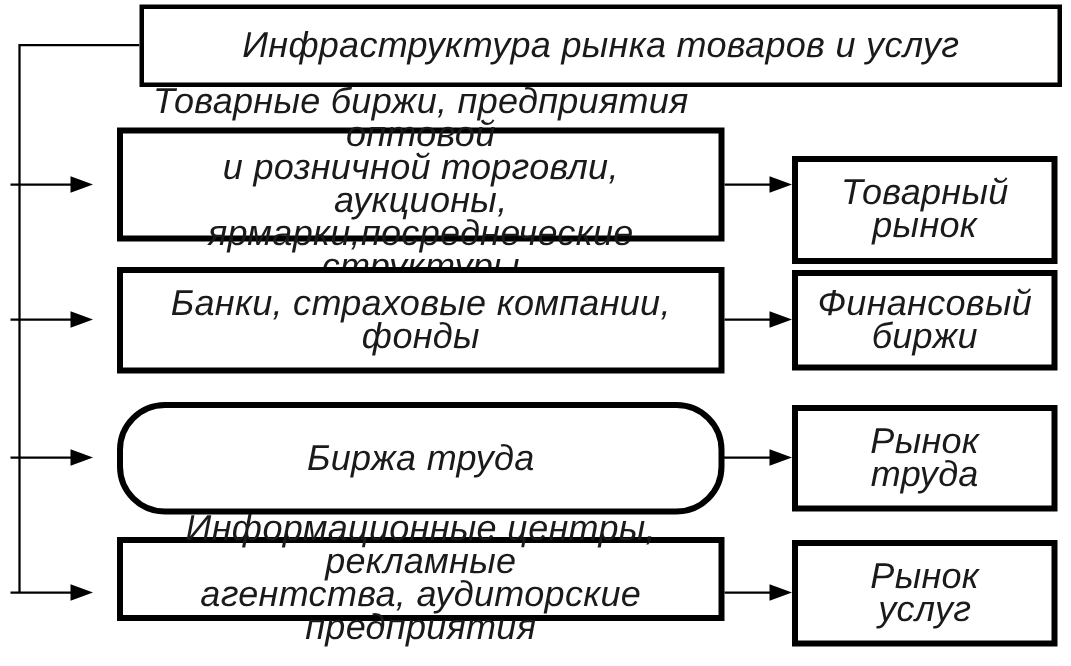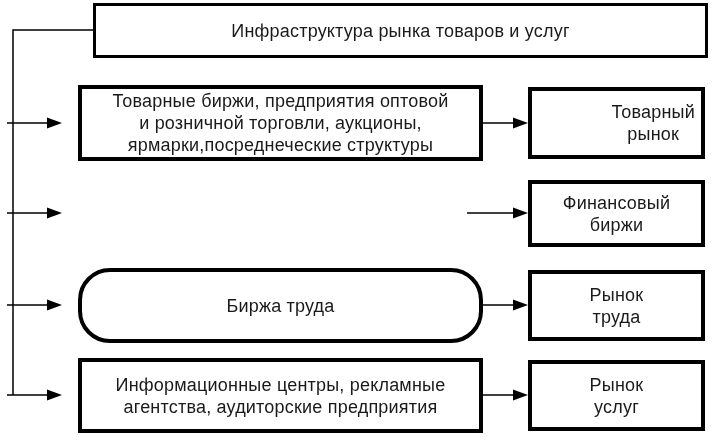--- a/index.html
+++ b/index.html
@@ -52,31 +52,32 @@
     left: 93px; top: 3px; width: 615px; height: 55px;
   }
   .source-box, .target-box {
     border: 4px solid var(--border);
   }
   .source-box { left: 78px; width: 405px; }
   .target-box { left: 528px; width: 177px; }
   .r1s { top: 85px;  height: 76px; }
   .r2s { top: 178px; height: 71px; }
   .r3s { top: 268px; height: 75px; border-radius: 32px; }
-  .r4s { top: 358px; height: 75px; }
-  .r1t { top: 87px;  height: 72px; justify-content: flex-end; }
+  .r4s { top: 358px; height: 56px; }
+  .r1t { top: 104px;  height: 72px; }
   .r2t { top: 180px; height: 67px; }
   .r3t { top: 270px; height: 71px; }
   .r4t { top: 360px; height: 71px; }
   .label {
     white-space: pre-line;
-    font-size: 18px;
+    font-size: 24px;
     line-height: 22px;
     letter-spacing: 0.2px;
     padding: 0 6px;
+    font-style: italic;
   }
 </style>
 </head>
 <body>
 
 <div class="canvas">
 
   <svg class="connectors" viewBox="0 0 714 444" xmlns="http://www.w3.org/2000/svg">
     <path d="M 93 30 H 13 V 395"></path>
 
@@ -122,20 +123,23 @@
   <div class="box source-box r1s">
     <span class="label">Товарные биржи, предприятия оптовой
 и розничной торговли, аукционы,
 ярмарки,посреднеческие структуры</span>
   </div>
   <div class="box target-box r1t">
     <span class="label">Товарный
 рынок</span>
   </div>
 
+  <div class="box source-box r2s">
+    <span class="label">Банки, страховые компании, фонды</span>
+  </div>
   <div class="box target-box r2t">
     <span class="label">Финансовый
 биржи</span>
   </div>
 
   <div class="box source-box r3s">
     <span class="label">Биржа труда</span>
   </div>
   <div class="box target-box r3t">
     <span class="label">Рынок

